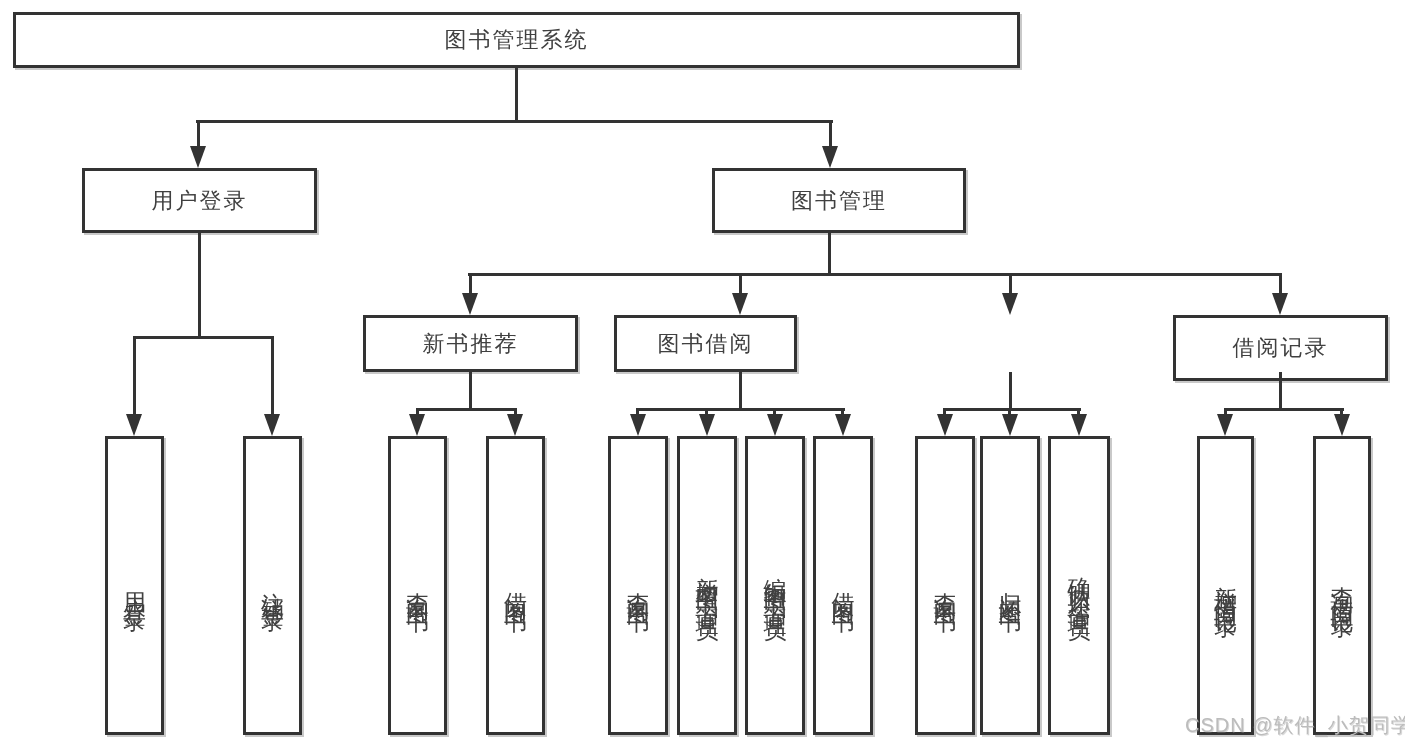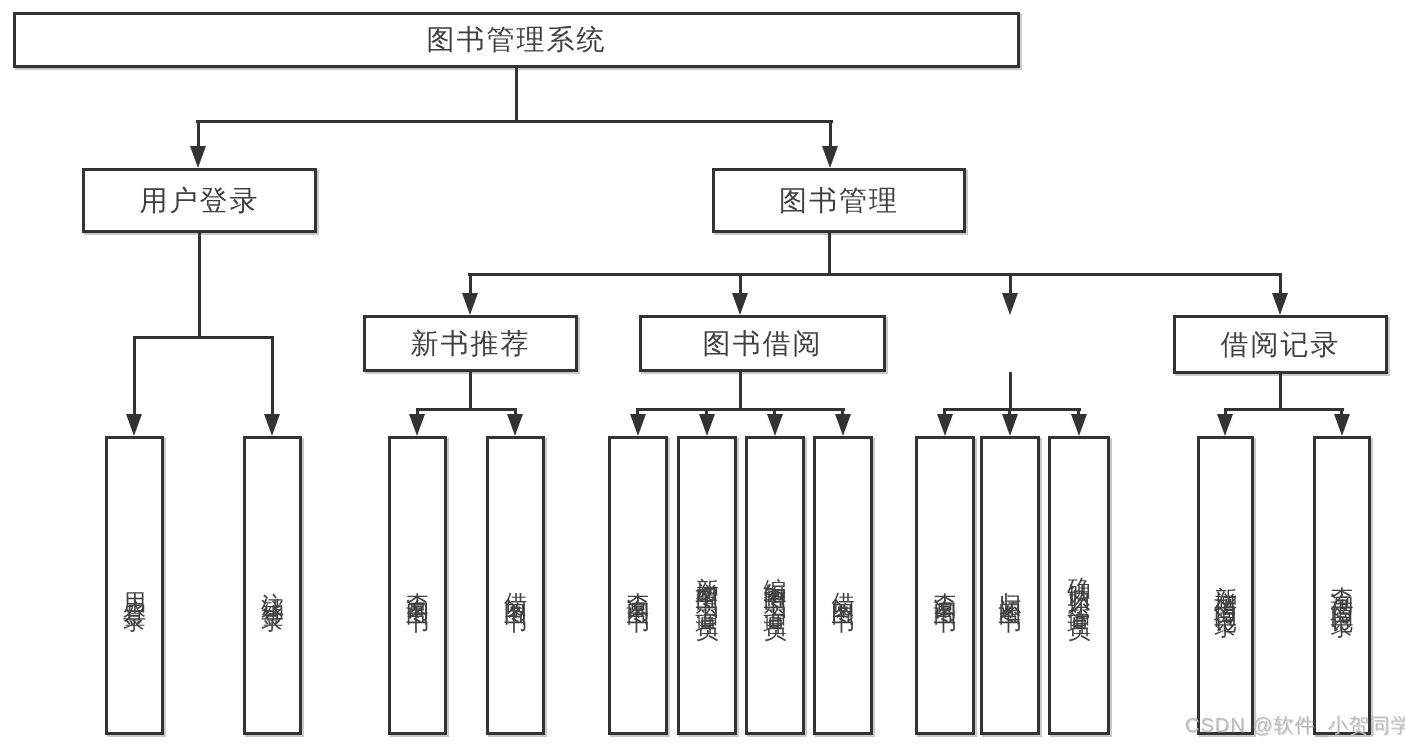--- a/index.html
+++ b/index.html
@@ -16,21 +16,21 @@
     box-sizing: border-box;
     background: #ffffff;
     border: 3px solid #333333;
     box-shadow: 2px 2px 0 rgba(60,60,60,0.28);
     display: flex;
     align-items: center;
     justify-content: center;
     color: #404040;
   }
   .hlabel {
-    font-size: 28px;
+    font-size: 22px;
     letter-spacing: 2px;
     white-space: nowrap;
   }
   .vlabel {
     writing-mode: vertical-rl;
     text-orientation: mixed;
     font-size: 23px;
     letter-spacing: 6px;
     line-height: 1;
     white-space: nowrap;
@@ -95,24 +95,24 @@
   <div class="line" style="left:739px; top:273px; width:3px; height:22px;"></div>
   <div class="arrow" style="left:732px; top:293px;"></div>
   <div class="line" style="left:1009px; top:273px; width:3px; height:22px;"></div>
   <div class="arrow" style="left:1002px; top:293px;"></div>
   <div class="line" style="left:1279px; top:273px; width:3px; height:22px;"></div>
   <div class="arrow" style="left:1272px; top:293px;"></div>
 
   <div class="box" style="left:363px; top:315px; width:215px; height:57px;">
     <span class="hlabel">新书推荐</span>
   </div>
-  <div class="box" style="left:639px; top:315px; width:247px; height:57px;">
+  <div class="box" style="left:614px; top:315px; width:183px; height:57px;">
     <span class="hlabel">图书借阅</span>
   </div>
-  <div class="box" style="left:1173px; top:315px; width:215px; height:59px;">
+  <div class="box" style="left:1173px; top:315px; width:215px; height:66px;">
     <span class="hlabel">借阅记录</span>
   </div>
 
   <div class="line" style="left:469px; top:372px; width:3px; height:36px;"></div>
   <div class="line" style="left:416px; top:408px; width:101px; height:3px;"></div>
   <div class="line" style="left:416px; top:408px; width:3px; height:10px;"></div>
   <div class="arrow" style="left:409px; top:414px;"></div>
   <div class="line" style="left:514px; top:408px; width:3px; height:10px;"></div>
   <div class="arrow" style="left:507px; top:414px;"></div>
 

